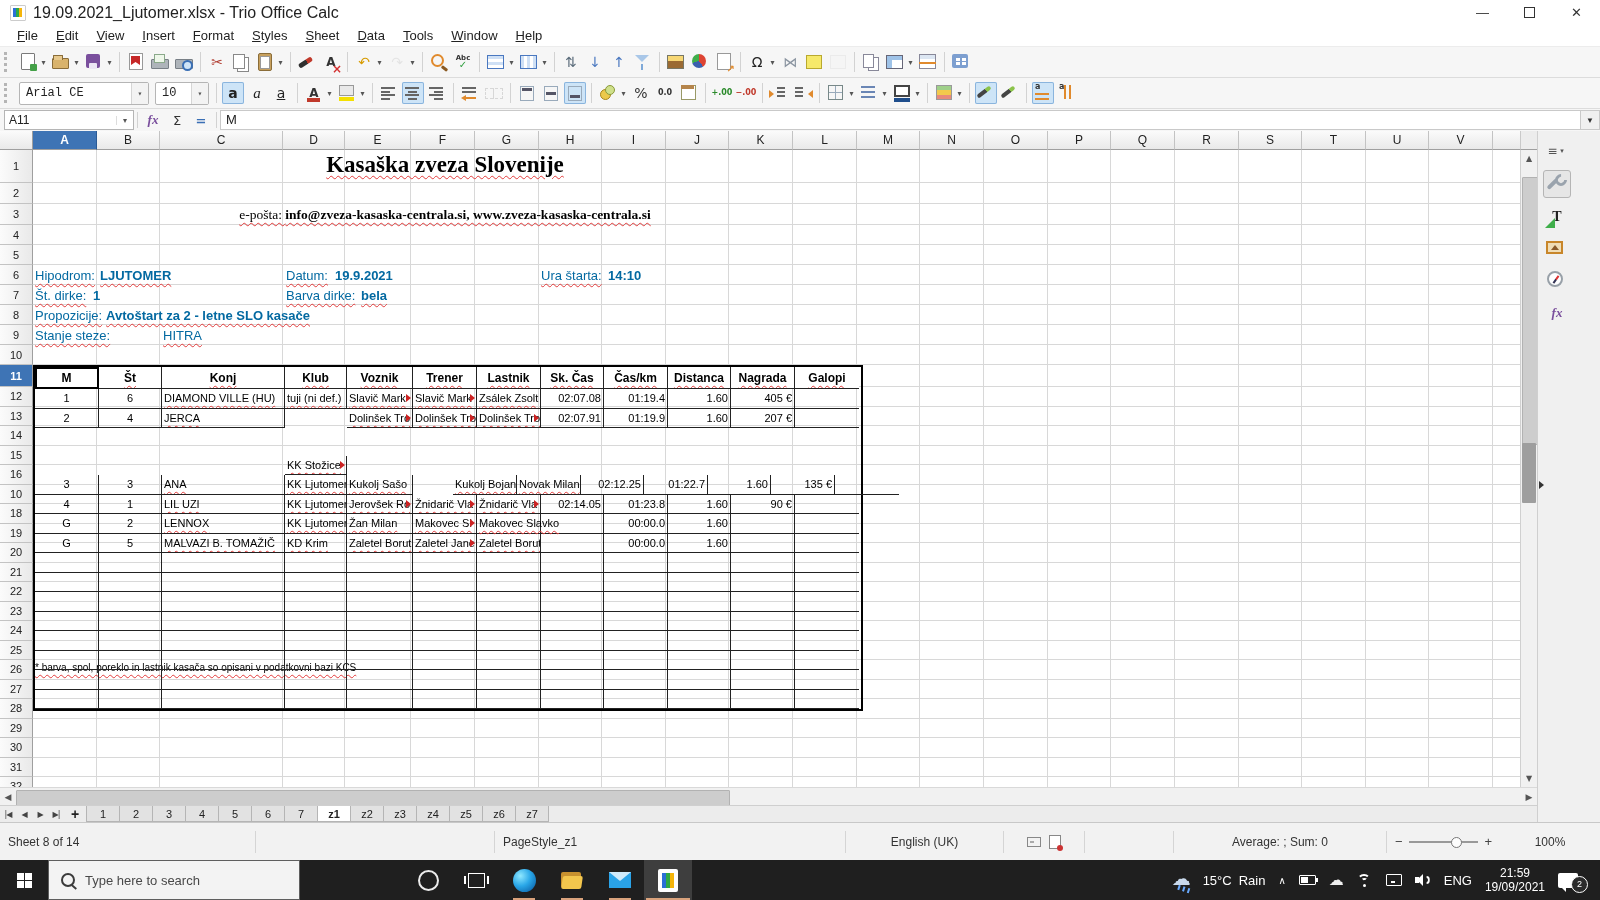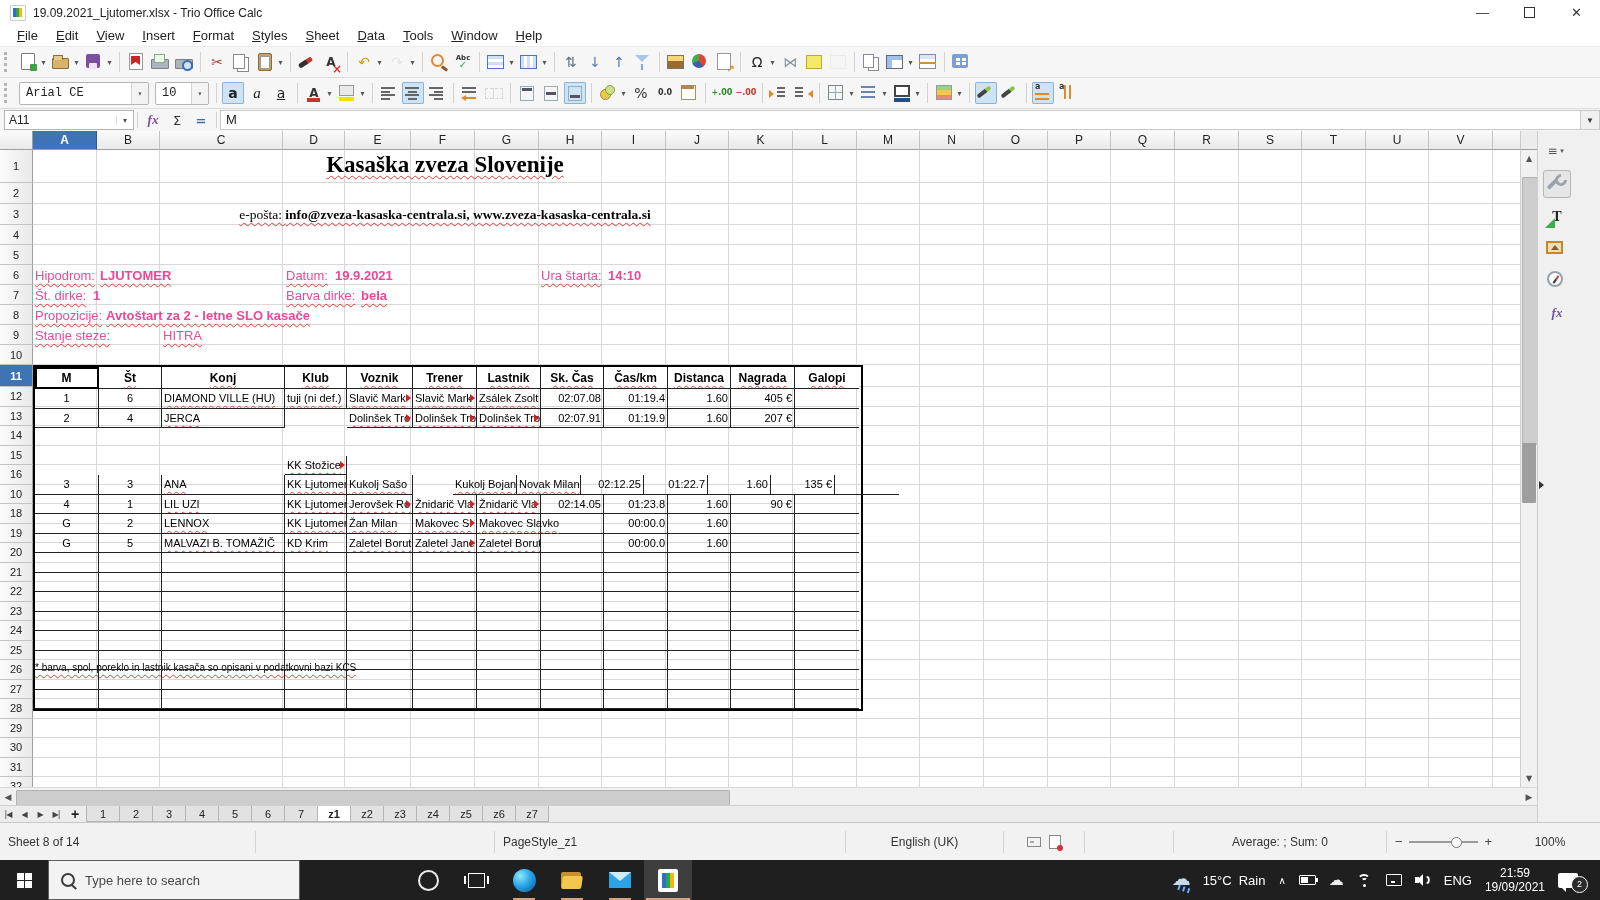--- a/index.html
+++ b/index.html
@@ -3,21 +3,21 @@
 <meta charset="utf-8">
 <style>
   html,body{margin:0;padding:0;background:#888;}
   #screen{position:relative;width:1600px;height:900px;background:#fff;overflow:hidden;
     font-family:"Liberation Sans",sans-serif;-webkit-font-smoothing:antialiased;}
   
   #titlebar{position:absolute;left:0;top:0;width:1600px;height:25px;background:#fff;display:flex;align-items:center;border-bottom:1px solid #f0f0f0;}
   .appico{position:relative;width:14px;height:14px;margin:0 7px 0 10px;background:#fff;border:1px solid #ccc;border-radius:1px;}
   .appico::after{content:"";position:absolute;left:2px;top:2px;width:9px;height:9px;
     background:linear-gradient(90deg,#2b6fd6 0 3px,#2fa844 3px 6px,#f5b50a 6px 9px);}
-  #titlebar .title{font-size:12px;color:#222;}
+  #titlebar .title{font-size:16px;color:#222;}
   .wbtns{margin-left:auto;display:flex;height:100%;}
   .wbtn{width:47px;height:100%;display:flex;align-items:center;justify-content:center;font-size:13px;color:#333;}
   .wbtn .maxbox{width:9px;height:9px;border:1px solid #333;display:block;}
   
   #menubar{position:absolute;left:0;top:25px;width:1600px;height:22px;background:#fff;display:flex;align-items:center;padding-left:8px;box-sizing:border-box;border-bottom:1px solid #ececec;}
   .mi{font-size:13px;color:#222;padding:2px 9px;}
   .mi u{text-decoration:underline;}
   
   .tbar{position:absolute;left:0;width:1600px;height:31px;background:#f6f6f6;border-bottom:1px solid #dcdcdc;display:flex;align-items:center;padding-left:2px;box-sizing:border-box;}
   #tb1{top:47px;} #tb2{top:78px;}
@@ -131,21 +131,21 @@
   .rh.sel{background:#3e74b5;color:#fff;font-weight:bold;}
   #grid{position:absolute;left:33px;top:150px;width:1487px;height:637px;background:#fff;overflow:hidden;}
   .vline{position:absolute;top:0;width:1px;background:#d8d8d8;z-index:0;}
   .hline{position:absolute;left:0;height:1px;background:#d8d8d8;z-index:0;}
   .ov{position:absolute;z-index:2;white-space:nowrap;}
   .b{font-weight:bold;}
   .sp{text-decoration-line:underline;text-decoration-style:wavy;text-decoration-color:#e23c3c;text-decoration-thickness:1px;text-underline-offset:3px;}
   .t1{top:2px;left:0;width:824px;text-align:center;font-family:"Liberation Serif",serif;font-weight:bold;font-size:23px;color:#000;}
   .t2{top:36px;left:0;width:824px;text-align:center;font-family:"Liberation Serif",serif;font-size:14px;color:#000;}
   .t3{top:57px;left:0;width:824px;text-align:center;font-family:"Liberation Serif",serif;font-size:13.5px;color:#000;}
-  .irow{left:0;width:1000px;height:18px;font-size:13px;color:#ec4899;}
+  .irow{left:0;width:1000px;height:18px;font-size:13px;color:#0369a1;}
   .irow span{position:absolute;top:0;}
   .fnote{top:512px;left:2px;font-size:10px;color:#000;}
   .obox{left:0;width:824px;height:20px;border:1px solid #111;box-sizing:border-box;z-index:2;position:absolute;}
   .obox .lbl{position:absolute;left:2px;top:2px;font-size:13px;}
   
   #racetable{position:absolute;left:0;top:215px;width:826px;border:2px solid #000;box-sizing:content-box;z-index:3;background:transparent;}
   .trow{display:flex;}
   .tc{box-sizing:border-box;border-right:1px solid #222;border-bottom:1px solid #222;overflow:hidden;white-space:nowrap;font-size:11px;color:#000;padding:0 2px;display:flex;align-items:center;position:relative;flex:0 0 auto;background:transparent;}
   .trow .tc:last-child{border-right:none;}
   .th{font-weight:bold;font-size:12px;justify-content:center;background:#fff;}

